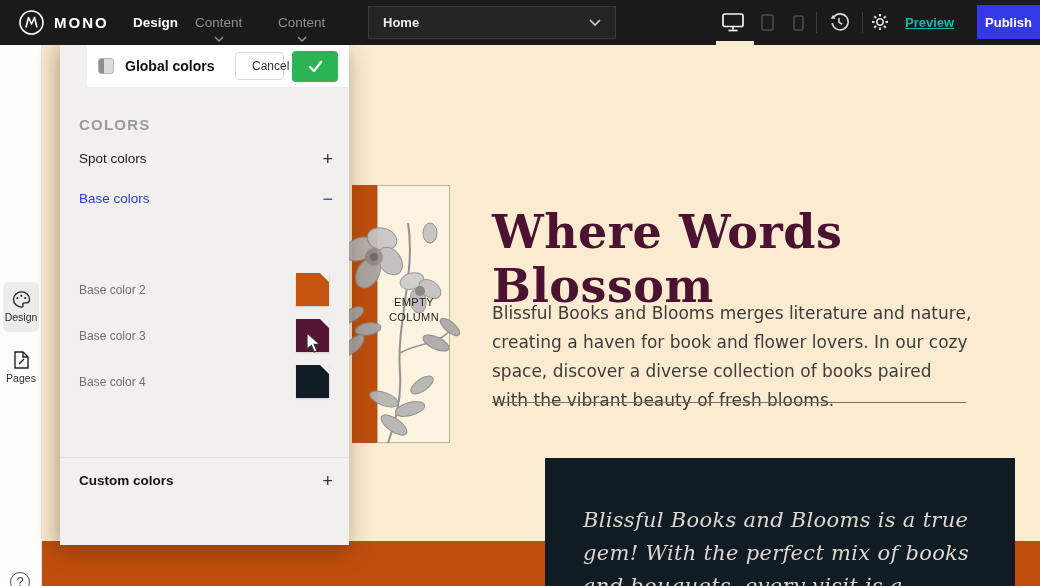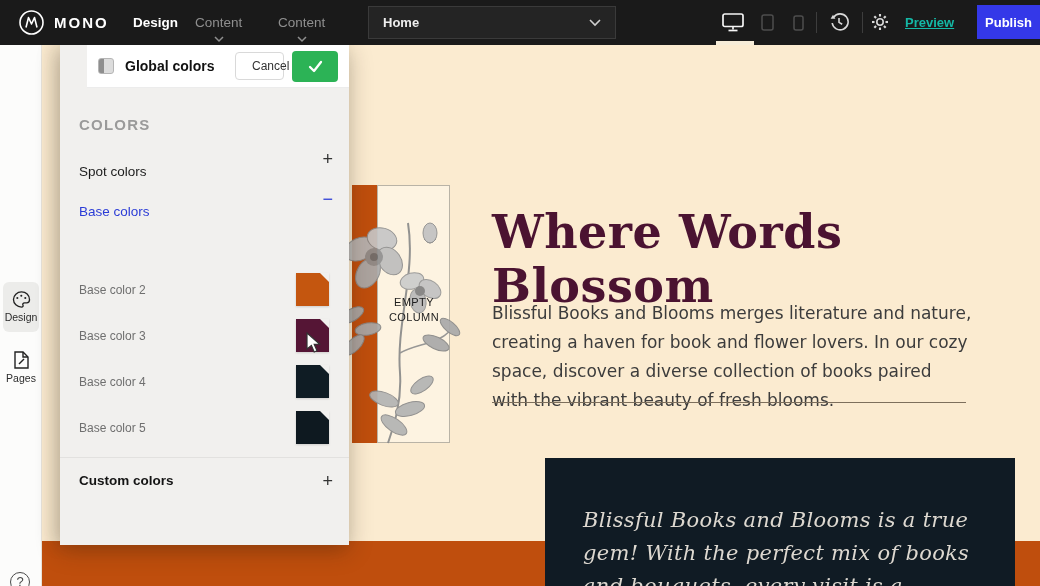--- a/index.html
+++ b/index.html
@@ -44,21 +44,21 @@
 
   
   .panel { position:absolute; left:60px; top:45px; width:289px; height:500px; background:#f1f0ee; z-index:25; box-shadow:0 6px 22px rgba(40,30,15,.28), -8px 0 16px rgba(40,30,15,.12); }
   .panel-header { position:absolute; left:0; top:0; right:0; height:43px; background:#fff; border-bottom:1px solid #ececec; display:flex; align-items:center; padding:0 11px;margin-left:27px; }
   .swatch-ico { width:16px; height:16px; border-radius:3px; border:1px solid #b5b5b5; background:linear-gradient(90deg,#8e8e8e 0 38%,#dcdcdc 38% 100%); flex:none; }
   .panel-title { margin-left:11px; font-size:14px; font-weight:bold; color:#111; flex:1; }
   .cancel-btn { width:49px; height:28px; background:#fff; border:1px solid #d9d9d9; border-radius:4px; font-size:12px; color:#333; font-family:"Liberation Sans",sans-serif; cursor:pointer;padding-left:16px; }
   .confirm-btn { width:46px; height:31px; margin-left:8px; border:none; border-radius:4px; display:flex; align-items:center; justify-content:center; cursor:pointer; }
   .sect-label { position:absolute; left:19px; top:71px; font-size:15px; font-weight:bold; letter-spacing:1.2px; color:#9a9a9a; }
   .group-row { position:absolute; left:0; right:0; height:22px; cursor:pointer; }
-  .group-row .g-lbl { position:absolute; left:19px; top:2px; font-size:13.5px; color:#1c1c1c;margin-top:13px; }
+  .group-row .g-lbl { position:absolute; left:19px; top:2px; font-size:13.5px; color:#1c1c1c; }
   .group-row .g-act { position:absolute; right:16px; top:0; font-size:18px; color:#333; }
   .group-row.blue .g-lbl, .group-row.blue .g-act { color:#2b3cd6; }
   .color-row { position:absolute; left:0; right:0; height:34px; }
   .color-row .c-lbl { position:absolute; left:19px; top:10px; font-size:12px; color:#6f6f6f; }
   .color-row .c-swatch { position:absolute; left:236px; top:0; width:33px; height:33px; cursor:pointer; box-shadow:0 1px 2px rgba(0,0,0,.15); }
   .color-row .c-swatch::after { content:""; position:absolute; right:0; top:0; width:0; height:0; border-top:9px solid #f1f0ee; border-left:9px solid transparent; }
   .panel-divider { position:absolute; left:0; right:0; top:412px; height:1px; background:#e2e1df; }
   .custom-row { position:absolute; left:0; right:0; top:426px; height:24px; cursor:pointer; }
   .custom-row .g-lbl { position:absolute; left:19px; top:2px; font-size:13.5px; font-weight:bold; color:#141414; }
   .custom-row .g-act { position:absolute; right:16px; top:0; font-size:18px; color:#333; }
@@ -249,24 +249,20 @@
       <div class="c-swatch" style="background: rgb(196, 86, 15);"></div>
     </div>
     <div class="color-row" style="top:274px;">
       <span class="c-lbl">Base color 3</span>
       <div class="c-swatch" style="background: rgb(85, 21, 53);"></div>
     </div>
     <div class="color-row" style="top:320px;">
       <span class="c-lbl">Base color 4</span>
       <div class="c-swatch" style="background: rgb(15, 28, 36);"></div>
     </div>
-    <div class="color-row" style="top:366px;">
-      <span class="c-lbl">Base color 5</span>
-      <div class="c-swatch" style="background: rgb(14, 25, 32);"></div>
-    </div>
 
     <div class="panel-divider"></div>
     <div class="custom-row">
       <span class="g-lbl">Custom colors</span>
       <span class="g-act">+</span>
     </div>
   </div>
 
   <svg class="cursor" width="18" height="22" viewBox="0 0 18 22">
     <path d="M1,1 L1,17 L5.4,13.4 L8.2,20 L11,18.8 L8.2,12.3 L13.5,12 Z" fill="#fff" stroke="#333" stroke-width="1.2"></path>

